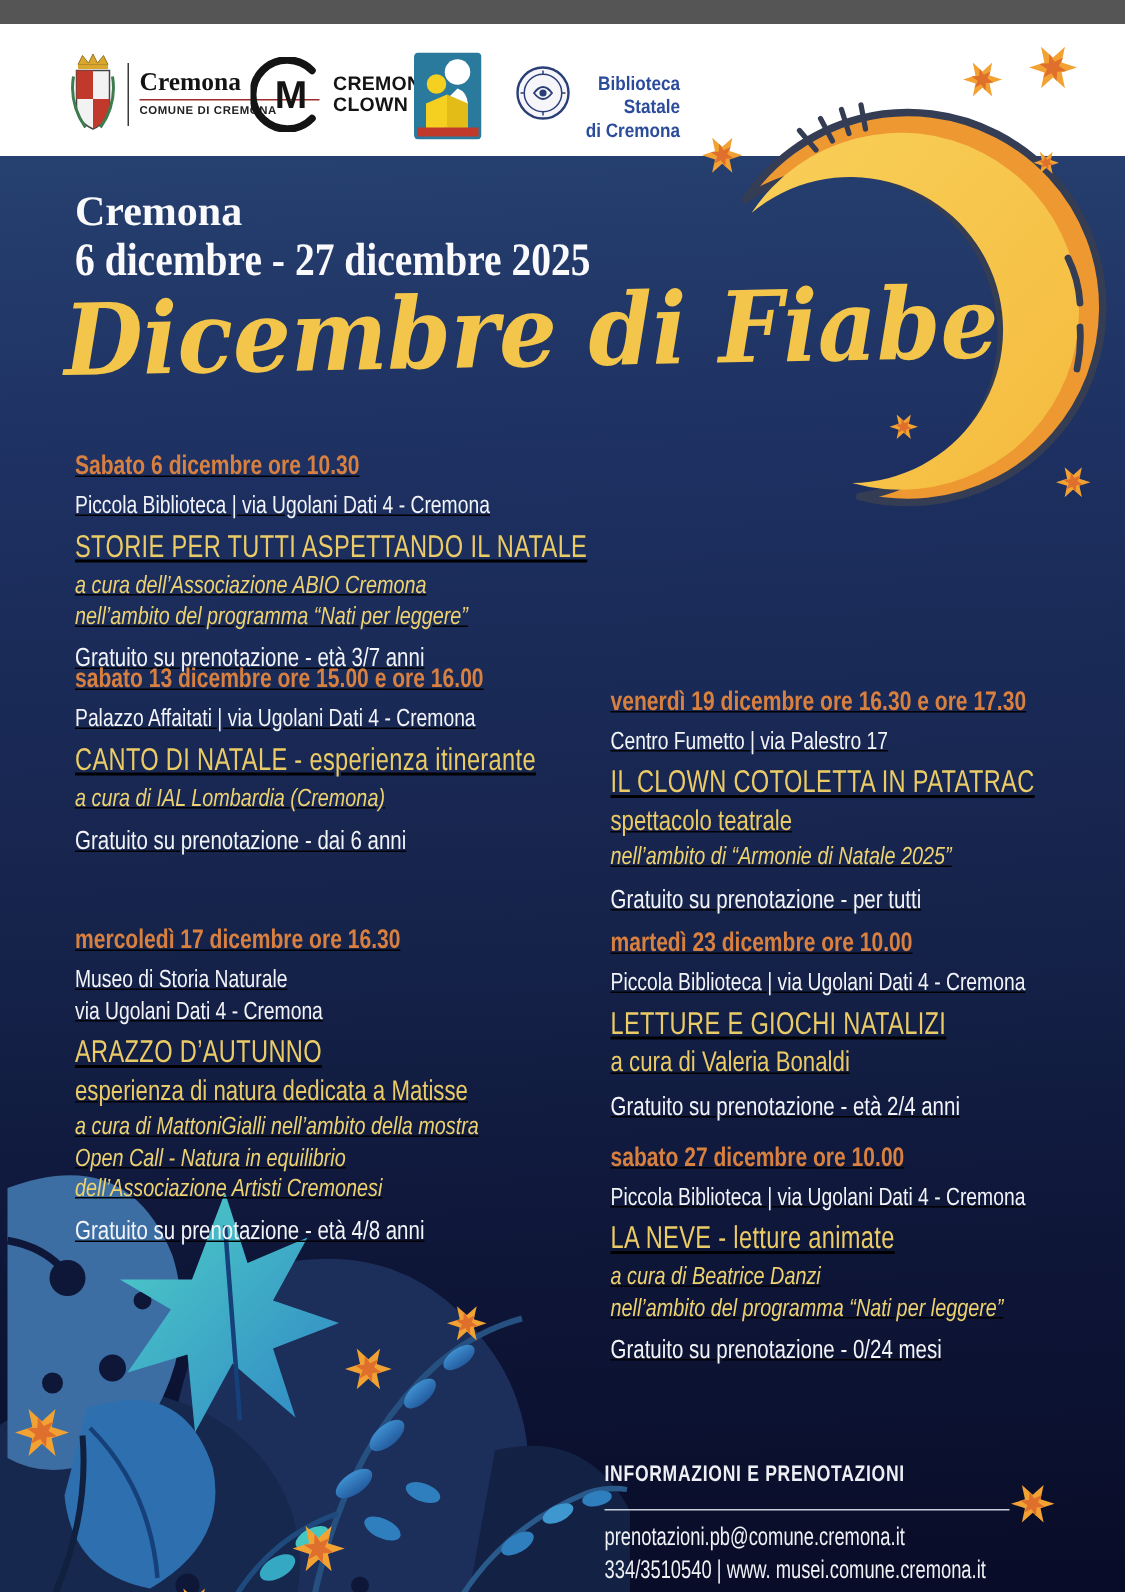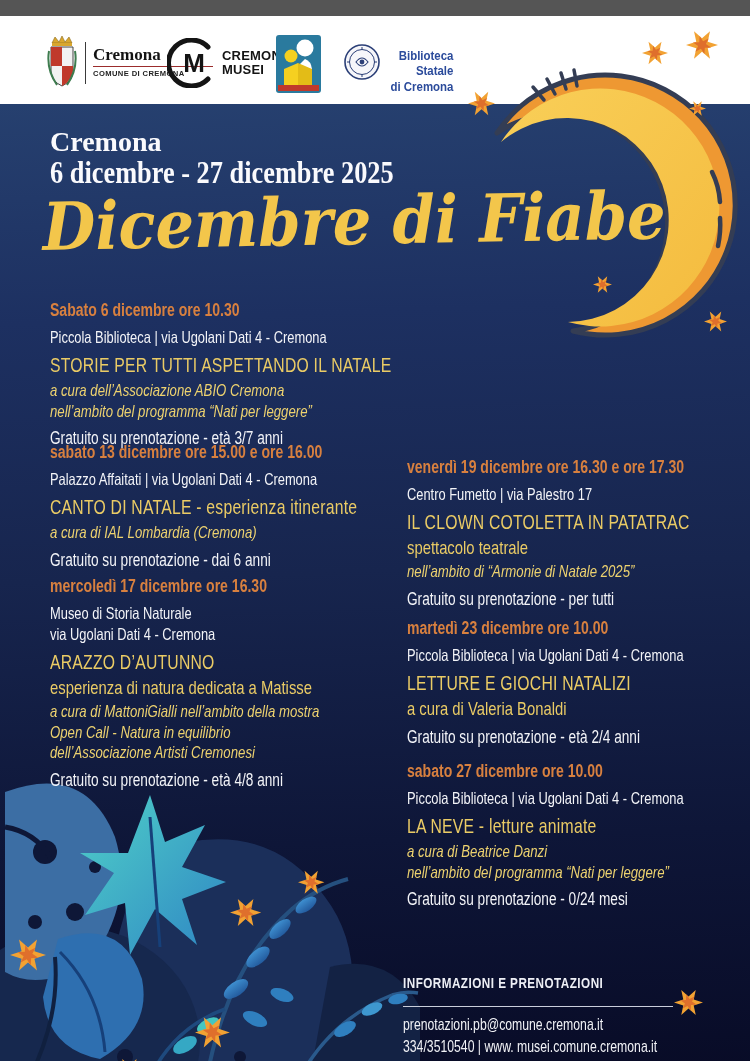--- a/index.html
+++ b/index.html
@@ -32,21 +32,21 @@
   .hero-dates{position:absolute;left:50px;top:139px;z-index:5;color:#FAFAFD;
     font-family:"Liberation Serif",serif;font-weight:bold;font-size:31px;
     transform:scaleX(.85);transform-origin:0 0;white-space:nowrap;}
   .hero-title{position:absolute;left:42px;top:172px;z-index:5;color:#F3C64B;
     font-family:"DejaVu Serif","Liberation Serif",serif;font-style:italic;font-weight:bold;
     font-size:66px;transform:scaleX(.92) rotate(-1deg);transform-origin:0 0;white-space:nowrap;}
   
   .moon{position:absolute;left:460px;top:40px;z-index:3;}
   .star{position:absolute;z-index:4;}
   
-  .event{position:absolute;z-index:5;}
+  .event{position:absolute;z-index:5;text-decoration:underline;}
   .col-l{left:50px;width:360px;}
   .col-r{left:407px;width:347px;}
   .ev-date{color:#D8803F;font-weight:bold;font-size:18px;margin-bottom:6px;
     transform:scaleX(.78);transform-origin:0 0;white-space:nowrap;}
   .ev-venue{color:#F3F4F8;font-size:16.5px;line-height:1.27;
     transform:scaleX(.78);transform-origin:0 0;white-space:nowrap;}
   .ev-title{color:#EACB65;font-size:21px;margin:5px 0 3px 0;letter-spacing:.3px;
     transform:scaleX(.75);transform-origin:0 0;white-space:nowrap;}
   .ev-sub{color:#EACB65;font-size:19px;margin:0 0 2px 0;
     transform:scaleX(.78);transform-origin:0 0;white-space:nowrap;}
@@ -96,21 +96,21 @@
     <div class="comune-title">Cremona</div>
     <div class="comune-sub">COMUNE DI CREMONA</div>
   </div>
 
   <svg class="logo cm-logo" width="50" height="50" viewBox="0 0 50 50">
     <path d="M41 9 A23 23 0 1 0 41 41" fill="none" stroke="#141414" stroke-width="5" stroke-linecap="round"></path>
     <text x="27" y="34" text-anchor="middle" font-family="Liberation Sans, sans-serif" font-size="26" font-weight="bold" fill="#141414">M</text>
   </svg>
   <div class="logo musei-text">
     <div>CREMONA</div>
-    <div>MUSEI</div>
+    <div>CLOWN</div>
   </div>
 
   <svg class="logo piccola" width="45" height="58" viewBox="0 0 45 58">
     <rect x="0" y="0" width="45" height="58" rx="3" fill="#2A7A9E"></rect>
     <circle cx="29" cy="13" r="8.5" fill="#FFFFFF"></circle>
     <circle cx="15" cy="21" r="6.5" fill="#F5D020"></circle>
     <path d="M29 24 q6 2 7 10 l0 12 -14 5 0 -20 Z" fill="#FFFFFF"></path>
     <path d="M8 34 L22 28 L22 50 L8 54 Z" fill="#F5D020"></path>
     <path d="M36 34 L22 28 L22 50 L36 54 Z" fill="#E3BC17"></path>
     <rect x="2" y="50" width="41" height="6" fill="#C0392B"></rect>
@@ -174,21 +174,21 @@
   </article>
 
   <article class="event col-l" style="top:426px">
     <div class="ev-date">sabato 13 dicembre ore 15.00 e ore 16.00</div>
     <div class="ev-venue">Palazzo Affaitati | via Ugolani Dati 4 - Cremona</div>
     <div class="ev-title">CANTO DI NATALE - esperienza itinerante</div>
     <div class="ev-credit">a cura di IAL Lombardia (Cremona)</div>
     <div class="ev-note">Gratuito su prenotazione - dai 6 anni</div>
   </article>
 
-  <article class="event col-l" style="top:560px">
+  <article class="event col-l" style="top:600px">
     <div class="ev-date">mercoledì 17 dicembre ore 16.30</div>
     <div class="ev-venue">Museo di Storia Naturale</div>
     <div class="ev-venue">via Ugolani Dati 4 - Cremona</div>
     <div class="ev-title">ARAZZO D’AUTUNNO</div>
     <div class="ev-sub">esperienza di natura dedicata a Matisse</div>
     <div class="ev-credit">a cura di MattoniGialli nell’ambito della mostra</div>
     <div class="ev-credit">Open Call - Natura in equilibrio</div>
     <div class="ev-credit">dell’Associazione Artisti Cremonesi</div>
     <div class="ev-note">Gratuito su prenotazione - età 4/8 anni</div>
   </article>

